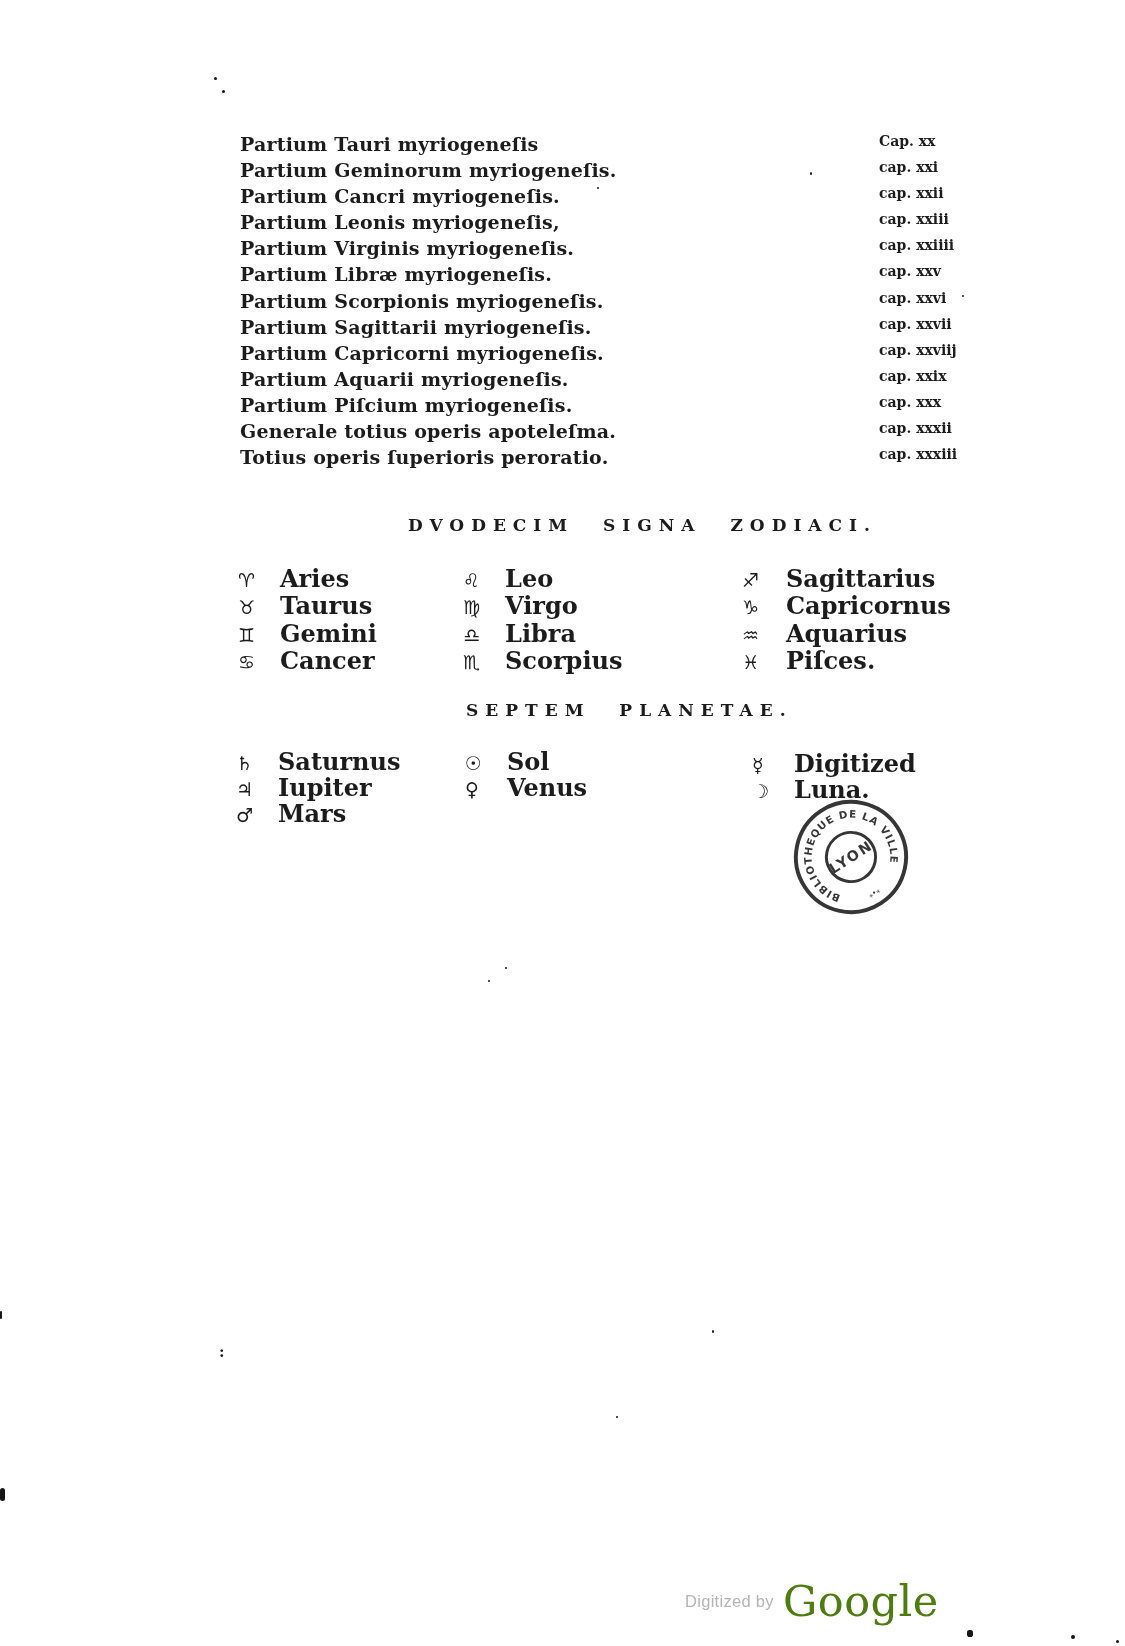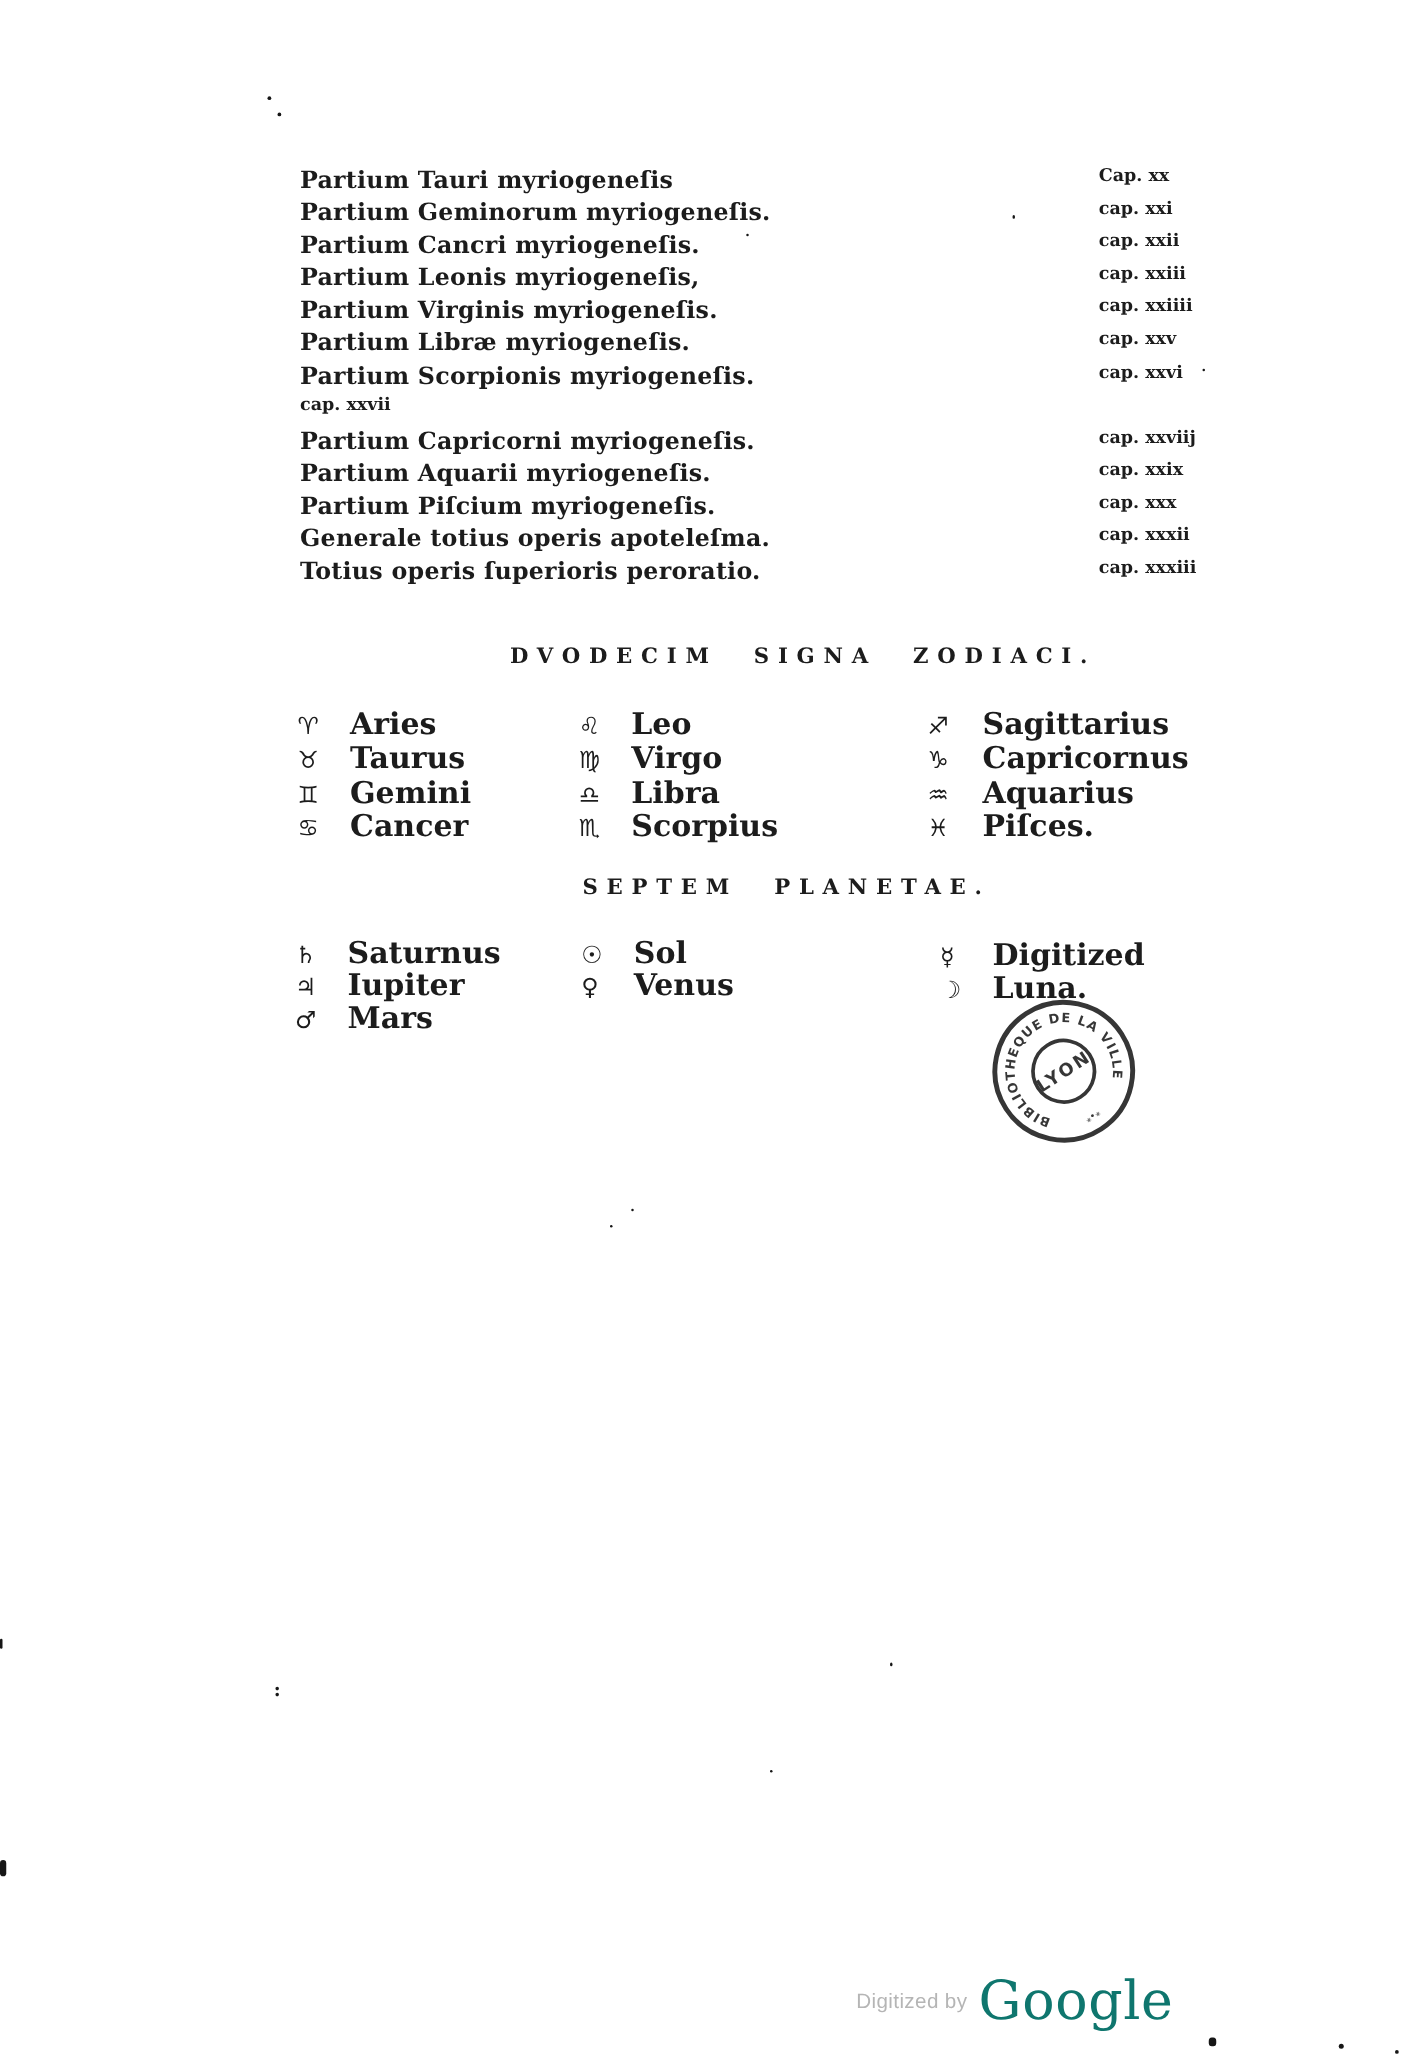--- a/index.html
+++ b/index.html
@@ -53,21 +53,21 @@
   .google-footer {
     position:absolute; left:685px; top:1580px;
     display:flex; align-items:center; gap:9px;
   }
   .digitized {
     font-family:"Liberation Sans", sans-serif;
     font-size:16.5px; color:#b5b5b5; letter-spacing:0.3px;
   }
   .google-logo {
     font-family:"DejaVu Serif", serif;
-    font-size:43px; color:#0f766e; letter-spacing:0.5px; line-height:1;
+    font-size:43px; color:#4d7c0f; letter-spacing:0.5px; line-height:1;
   }
 
   
   .speck { position:absolute; background:#161616; border-radius:50%; }
   .speck-text { position:absolute; color:#161616; font-family:"DejaVu Serif",serif; }
 </style>
 </head>
 <body>
 
 <div class="page">
@@ -95,20 +95,21 @@
     </div>
     <div class="toc-row">
       <span class="toc-title">Partium Libræ myriogeneſis.</span>
       <span class="toc-cap">cap. xxv</span>
     </div>
     <div class="toc-row">
       <span class="toc-title">Partium Scorpionis myriogeneſis.</span>
       <span class="toc-cap">cap. xxvi</span>
     </div>
     <div class="toc-row">
+      <span class="toc-title">Partium Sagittarii myriogeneſis.</span>
       <span class="toc-cap">cap. xxvii</span>
     </div>
     <div class="toc-row">
       <span class="toc-title">Partium Capricorni myriogeneſis.</span>
       <span class="toc-cap">cap. xxviij</span>
     </div>
     <div class="toc-row">
       <span class="toc-title">Partium Aquarii myriogeneſis.</span>
       <span class="toc-cap">cap. xxix</span>
     </div>

